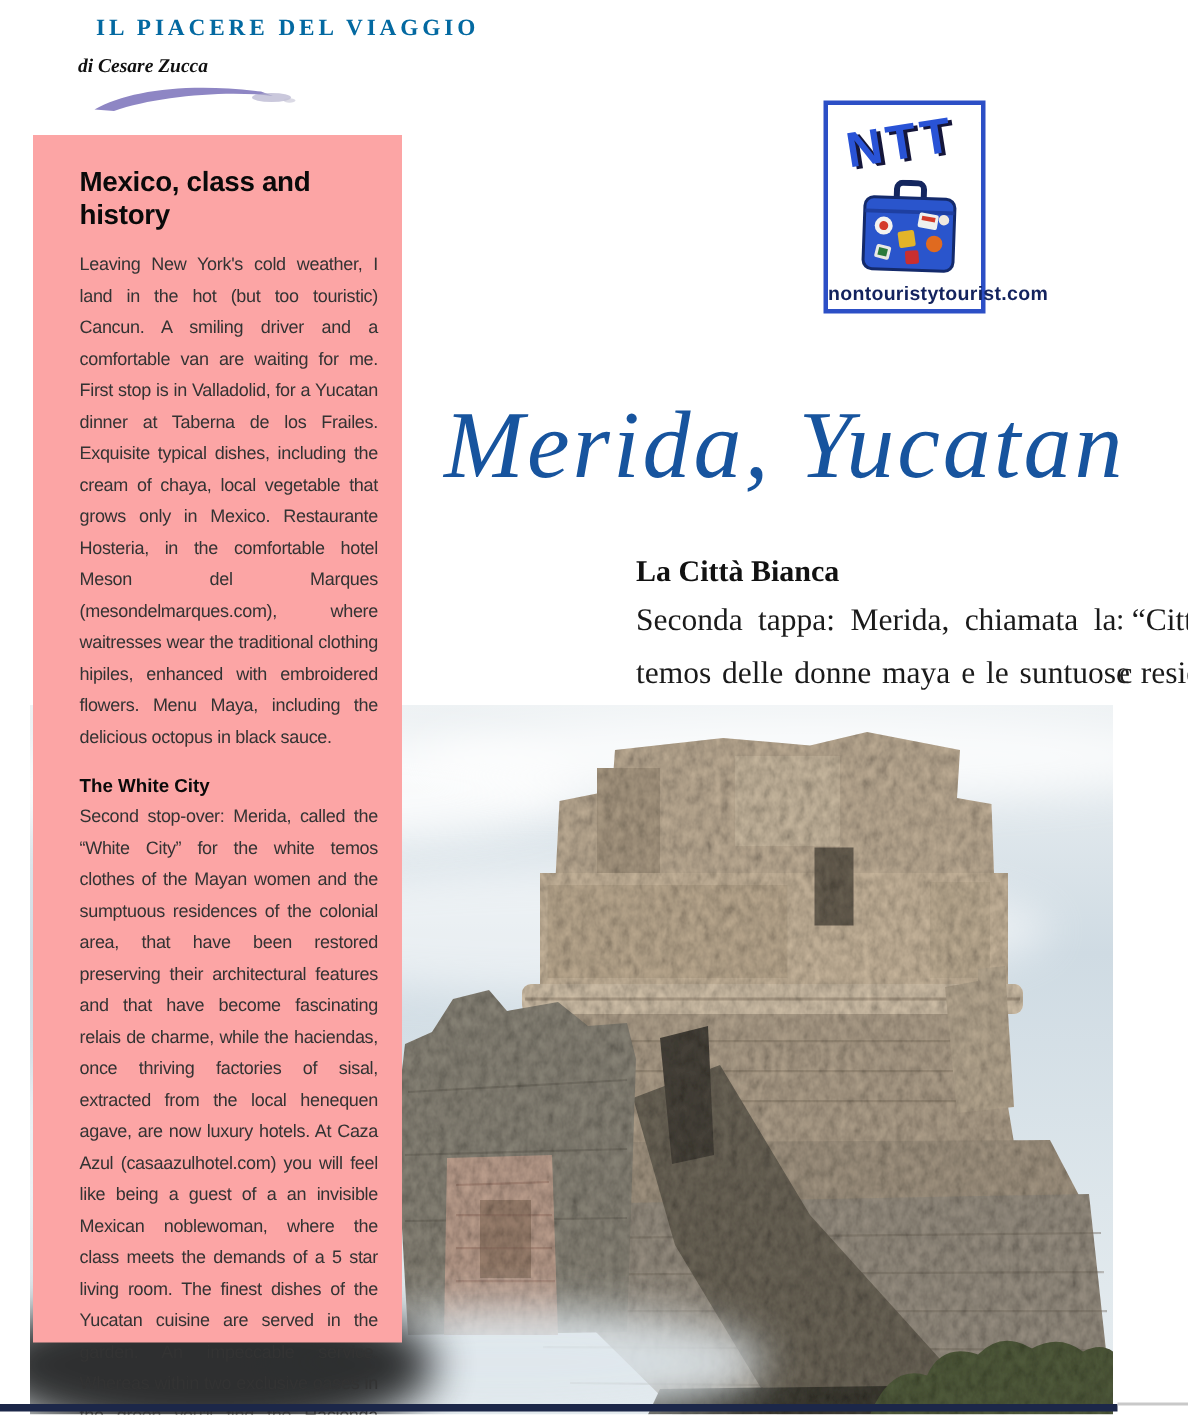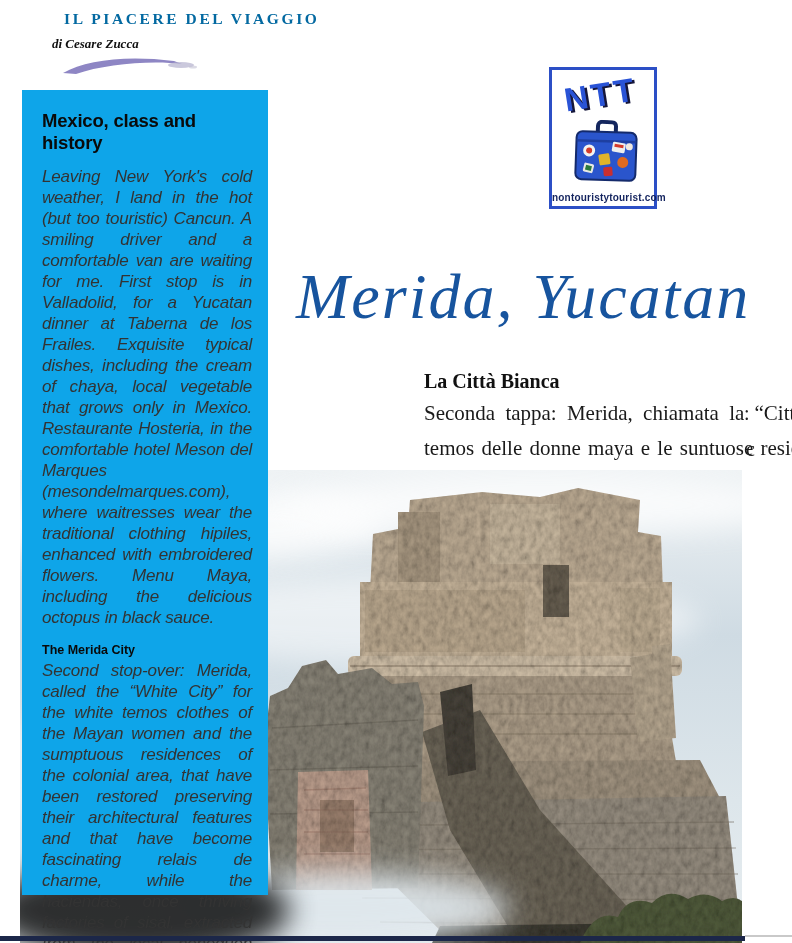--- a/index.html
+++ b/index.html
@@ -27,21 +27,21 @@
   .logo-acronym{
     position:absolute;left:12px;top:6px;
     font-size:33px;font-weight:800;letter-spacing:3px;color:#2953d6;
     transform:rotate(-9deg);
     text-shadow:2.5px 2px 0 #15163a;
     font-family:"Liberation Sans",sans-serif;
   }
   .logo-suitcase{position:absolute;left:22px;top:50px;transform:rotate(2deg);}
   .logo-site{
     position:absolute;bottom:3px;left:0;width:100%;text-align:center;
-    font-size:10px;font-weight:700;color:#13235e;letter-spacing:.2px;
+    font-size:13px;font-weight:700;color:#13235e;letter-spacing:.2px;
   }
   
   .big-title{
     position:absolute;left:296px;top:260px;z-index:4;white-space:nowrap;
     font-family:"Liberation Serif",serif;font-style:italic;
     font-size:64px;color:#17549e;letter-spacing:2px;
   }
   .kicker{
     position:absolute;left:424px;top:370px;z-index:4;
     font-family:"Liberation Serif",serif;font-weight:700;
@@ -56,33 +56,33 @@
   .intro-line.l2{top:436px;word-spacing:2px;}
   .cut-frag{
     position:absolute;z-index:4;font-family:"Liberation Serif",serif;
     font-size:20px;color:#222;
   }
   .cut-frag.f1{left:744px;top:402px;}
   .cut-frag.f2{left:746px;top:438px;}
   
   .sidebar{
     position:absolute;left:22px;top:90px;width:246px;height:805px;
-    background:#0ea5e9;z-index:3;box-sizing:border-box;
-    padding:20px 16px 0 20px;
+    background:#fca5a5;z-index:3;box-sizing:border-box;
+    padding:20px 16px 0 31px;
   }
   .sidebar h1{
     margin:0 0 12px 0;font-size:18.5px;font-weight:800;color:#0a0a0a;
     letter-spacing:-.2px;
   }
   .sidebar h2{
     margin:15px 0 3px 0;font-size:12.5px;font-weight:800;color:#0a0a0a;
   }
   .sidebar p{
-    margin:0;font-size:17px;line-height:21px;letter-spacing:-.2px;
-    text-align:justify;color:#333;font-style:italic;
+    margin:0;font-size:12px;line-height:21px;letter-spacing:-.2px;
+    text-align:justify;color:#333;
   }
   
   .photo{position:absolute;left:20px;top:470px;width:722px;height:473px;z-index:1;}
   
   .footer-rule{position:absolute;left:0;top:936px;width:745px;height:5px;background:#1c2749;z-index:6;}
   .footer-rule-light{position:absolute;left:745px;top:935px;width:47px;height:2px;background:#c9c9c9;z-index:6;}
 </style>
 </head>
 <body>
 
@@ -214,18 +214,18 @@
     </g>
 
     <ellipse cx="320" cy="438" rx="170" ry="36" fill="#dfe7ec" opacity="0.9" filter="url(#soft)"></ellipse>
     <ellipse cx="120" cy="440" rx="150" ry="50" fill="#dcе6eb" opacity="0.8" filter="url(#soft)"></ellipse>
   </svg>
 </div>
 
 <div class="sidebar">
   <h1>Mexico, class and history</h1>
   <p>Leaving New York's cold weather, I land in the hot (but too touristic) Cancun. A smiling driver and a comfortable van are waiting for me. First stop is in Valladolid, for a Yucatan dinner at Taberna de los Frailes. Exquisite typical dishes, including the cream of chaya, local vegetable that grows only in Mexico. Restaurante Hosteria, in the comfortable hotel Meson del Marques (mesondelmarques.com), where waitresses wear the traditional clothing hipiles, enhanced with embroidered flowers. Menu Maya, including the delicious octopus in black sauce.</p>
-  <h2>The Merida City</h2>
+  <h2>The White City</h2>
   <p>Second stop-over: Merida, called the “White City” for the white temos clothes of the Mayan women and the sumptuous residences of the colonial area, that have been restored preserving their architectural features and that have become fascinating relais de charme, while the haciendas, once thriving factories of sisal, extracted from the local henequen agave, are now luxury hotels. At Caza Azul (casaazulhotel.com) you will feel like being a guest of a an invisible Mexican noblewoman, where the class meets the demands of a 5 star living room. The finest dishes of the Yucatan cuisine are served in the garden. An impeccable service. Whereas within two exclusive oases in the green you'll find the Hacienda Merida and the Hacienda Merida Vip (hotelhaciendamerida.com); inside the homes, colonial furniture meets contemporary design. The Chef is at disposal to make you dine at the suggestive poolside.</p>
 </div>
 
 <div class="footer-rule"></div>
 <div class="footer-rule-light"></div>
 
 </body></html>

